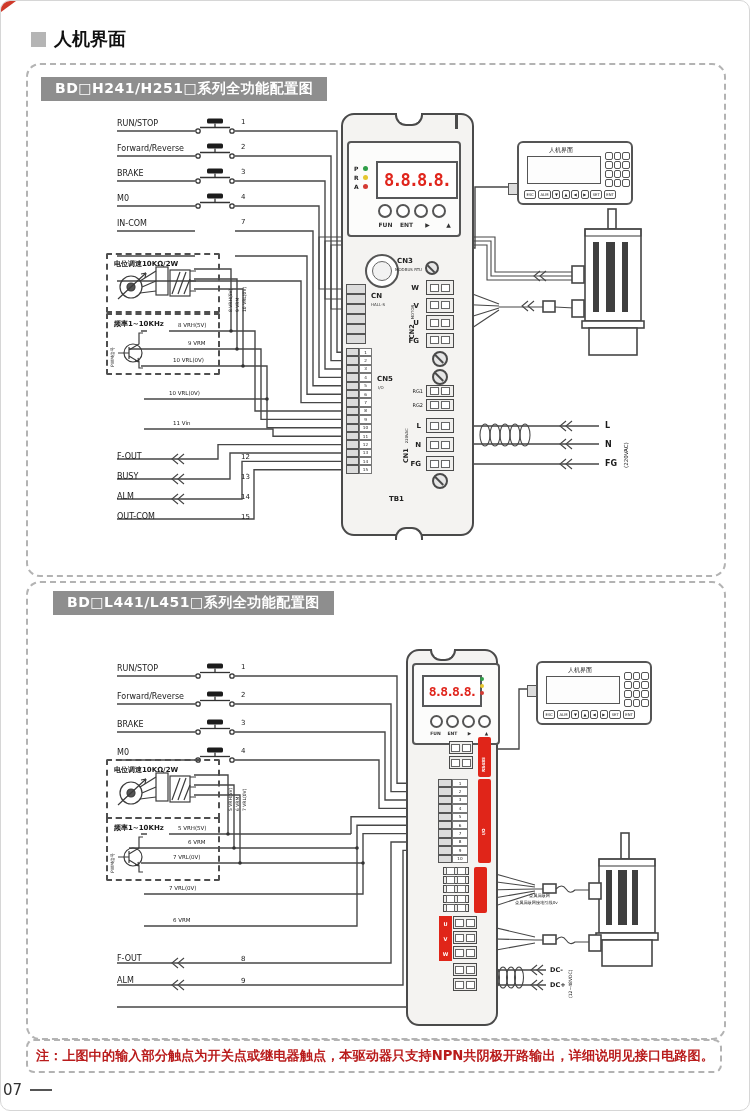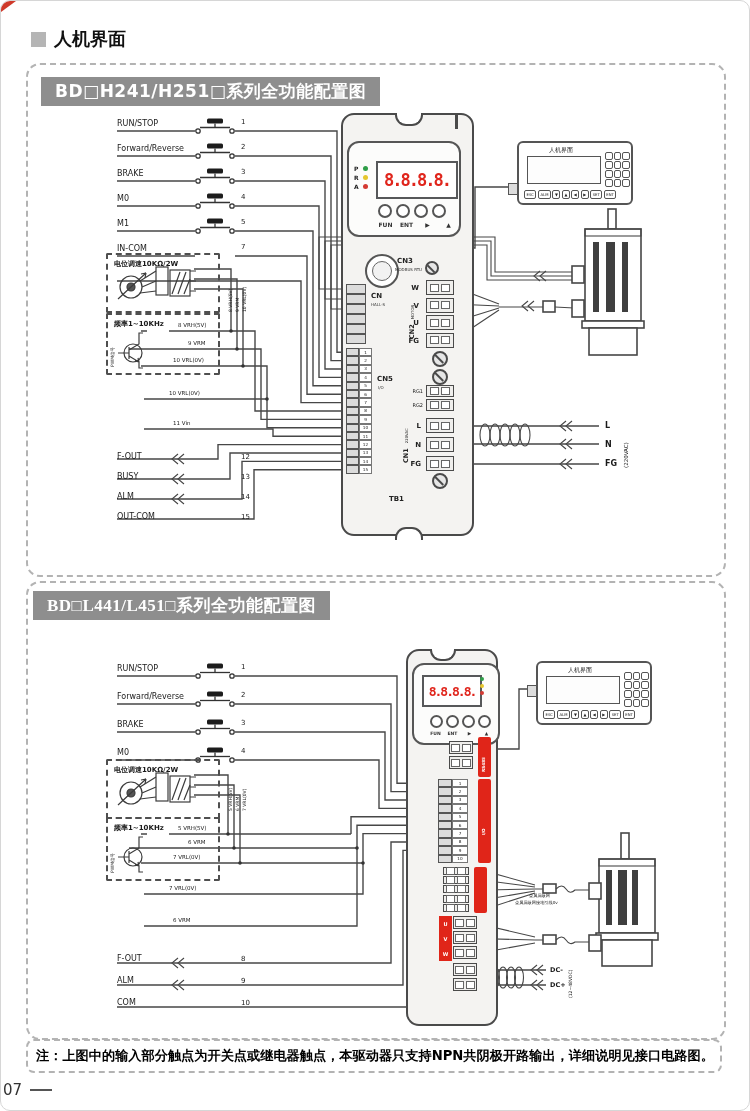--- a/index.html
+++ b/index.html
@@ -5,21 +5,21 @@
   html,body{margin:0;padding:0;background:#fff;}
   .page{position:relative;width:750px;height:1111px;background:#fff;overflow:hidden;
         font-family:"DejaVu Sans",sans-serif;color:#1a1a1a;border:1px solid #d6d6d6;border-radius:10px;box-sizing:border-box;}
   .abs{position:absolute;}
   
   .hdr-bullet{position:absolute;left:30px;top:31px;width:15px;height:15px;background:#b5b5b5;}
   .hdr-title{position:absolute;left:53px;top:26px;font-size:18px;font-weight:bold;color:#111;}
   .corner{position:absolute;left:0;top:0;width:0;height:0;border-top:11px solid #cf3a2b;border-right:15px solid transparent;}
   
   .panel-dashed{position:absolute;border:2px dashed #b3b3b3;border-radius:14px;}
-  .sec-title{position:absolute;background:#8e8e8e;color:#fff;font-weight:bold;font-size:17px;padding:3px 14px;letter-spacing:.5px;}
+  .sec-title{position:absolute;background:#8e8e8e;color:#fff;font-weight:bold;font-size:14px;padding:3px 14px;letter-spacing:.5px;}
   
   svg.wires{position:absolute;left:0;top:0;pointer-events:none;}
   .w{fill:none;stroke:#474747;stroke-width:1.4;}
   .wthin{fill:none;stroke:#474747;stroke-width:1.1;}
   .blk{fill:#3f3f3f;stroke:none;}
   .wh{fill:#fff;stroke:#474747;stroke-width:1.6;}
   .dot{fill:#333;stroke:none;}
   
   .inrow{position:relative;height:25px;}
   .inrow.h28{height:28px;}
@@ -33,21 +33,21 @@
   .optbox{position:absolute;border:2px dashed #4f4f4f;border-radius:2px;background:transparent;}
   .optbox .bt{position:absolute;left:6px;top:4px;font-size:7px;font-weight:bold;white-space:nowrap;}
   .optart{position:absolute;left:0;top:0;fill:none;stroke:#3c3c3c;stroke-width:1.2;}
   .vlab{position:absolute;transform-origin:0 0;transform:rotate(-90deg);font-size:4.5px;white-space:nowrap;color:#222;}
   .pinlab{position:absolute;font-size:5.5px;white-space:nowrap;color:#222;}
   
   .driver{position:absolute;border:2.5px solid #4a4a4a;border-radius:13px;background:#f4f3f1;box-sizing:border-box;}
   .notch{position:absolute;background:#fff;border:2.5px solid #4a4a4a;box-sizing:border-box;}
   .notch.top{border-top:none;border-radius:0 0 11px 11px;}
   .notch.bot{border-bottom:none;border-radius:11px 11px 0 0;}
-  .dpanel{position:absolute;border:2px solid #565656;border-radius:12px;background:#fcfcfb;}
+  .dpanel{position:absolute;border:2px solid #565656;border-radius:4px;background:#fcfcfb;}
   .ledrow{position:relative;height:9px;font-size:6px;font-weight:bold;}
   .ledrow .ll{position:absolute;left:0;top:0;}
   .leddot{position:absolute;left:9px;top:1px;width:5px;height:5px;border-radius:50%;}
   .disp{position:absolute;border:2px solid #57585a;background:#fff;display:flex;align-items:center;justify-content:center;}
   .digits{font-family:"DejaVu Sans Mono",monospace;font-weight:bold;color:#e0251c;letter-spacing:-2px;}
   .btncircle{position:absolute;width:14px;height:14px;border:2px solid #555;border-radius:50%;background:#fff;box-sizing:border-box;}
   .btnlabels{position:absolute;display:flex;}
   .btnlabels span{display:inline-block;width:21px;text-align:center;font-size:6px;font-weight:bold;color:#333;}
   .cn3circ{position:absolute;border:2px solid #555;border-radius:50%;background:#fff;}
   .cn3circ::before{content:"";position:absolute;left:5px;top:5px;right:5px;bottom:5px;border:1.5px solid #666;border-radius:50%;background:#f2f2f2;}
@@ -75,21 +75,21 @@
   .hmi{position:absolute;width:116px;height:64px;border:2px solid #555;border-radius:6px;background:#fff;box-sizing:border-box;}
   .hmi .t{position:absolute;left:30px;top:3px;font-size:6px;color:#222;}
   .hmi .lcd{position:absolute;left:8px;top:13px;width:72px;height:26px;border:1.5px solid #555;background:#fdfdfd;}
   .hmi .pad{position:absolute;left:86px;top:9px;width:25px;height:35px;display:grid;grid-template-columns:repeat(3,1fr);grid-auto-rows:1fr;gap:1px;}
   .hmi .pad div{border:1px solid #555;border-radius:2px;background:#fff;}
   .hmi .keys{position:absolute;left:5px;bottom:4px;display:flex;gap:1.5px;}
   .hmi .keys span{border:1px solid #555;border-radius:2px;font-size:3.8px;padding:1px 1.5px;color:#222;background:#fff;white-space:nowrap;}
   .hmi .stub{position:absolute;left:-11px;top:40px;width:10px;height:12px;border:1.5px solid #555;background:#ddd;box-sizing:border-box;}
   
   .notebox{position:absolute;border:2px dashed #b3b3b3;border-radius:8px;display:flex;align-items:center;padding:0 8px;box-sizing:border-box;}
-  .notetext{font-size:13.2px;font-weight:bold;color:#000000;white-space:nowrap;}
+  .notetext{font-size:13.2px;font-weight:bold;color:#b91c1c;white-space:nowrap;}
   .pageno{position:absolute;left:2px;top:1080px;display:flex;align-items:center;gap:8px;font-size:15px;color:#333;}
   .pageno .dash{width:22px;height:2px;background:#555;}
   .shield{position:absolute;font-size:4.2px;color:#222;white-space:nowrap;}
 </style>
 </head>
 <body>
 
 <div class="page">
 
   <svg class="wires" width="750" height="1111">
@@ -204,21 +204,21 @@
       <rect class="wh" x="588" y="934" width="12" height="16"></rect>
   </svg>
 
   <div class="corner"></div>
   <div class="hdr-bullet"></div>
   <div class="hdr-title">人机界面</div>
 
   <div class="panel-dashed" style="left:25px;top:62px;width:696px;height:510px;"></div>
   <div class="sec-title" style="left:40px;top:76px;">BD□H241/H251□系列全功能配置图</div>
   <div class="panel-dashed" style="left:25px;top:580px;width:696px;height:455px;"></div>
-  <div class="sec-title" style="left:32px;top:590px;font-family:Liberation Serif, serif;">BD□L441/L451□系列全功能配置图</div>
+  <div class="sec-title" style="left:52px;top:590px;">BD□L441/L451□系列全功能配置图</div>
 
   <div class="abs d1in" style="left:110px;top:117px;width:160px;">
     <div class="inrow">
         <span class="lbl">RUN/STOP</span>
         <svg class="sw" viewBox="0 0 40 18" width="40" height="18">
           <circle cx="3" cy="14" r="2.2"></circle>
           <circle cx="37" cy="14" r="2.2"></circle>
           <line x1="5" y1="10.5" x2="35" y2="10.5"></line>
           <rect x="12" y="1.5" width="16" height="5" rx="1.5" fill="#1c1c1c" stroke="none"></rect>
           <line x1="20" y1="6.5" x2="20" y2="10.5"></line>
@@ -250,31 +250,20 @@
       <div class="inrow">
         <span class="lbl">M0</span>
         <svg class="sw" viewBox="0 0 40 18" width="40" height="18">
           <circle cx="3" cy="14" r="2.2"></circle>
           <circle cx="37" cy="14" r="2.2"></circle>
           <line x1="5" y1="10.5" x2="35" y2="10.5"></line>
           <rect x="12" y="1.5" width="16" height="5" rx="1.5" fill="#1c1c1c" stroke="none"></rect>
           <line x1="20" y1="6.5" x2="20" y2="10.5"></line>
         </svg>
         <span class="pin">4</span>
-      </div>
-      <div class="inrow">
-        <span class="lbl">M1</span>
-        <svg class="sw" viewBox="0 0 40 18" width="40" height="18">
-          <circle cx="3" cy="14" r="2.2"></circle>
-          <circle cx="37" cy="14" r="2.2"></circle>
-          <line x1="5" y1="10.5" x2="35" y2="10.5"></line>
-          <rect x="12" y="1.5" width="16" height="5" rx="1.5" fill="#1c1c1c" stroke="none"></rect>
-          <line x1="20" y1="6.5" x2="20" y2="10.5"></line>
-        </svg>
-        <span class="pin">5</span>
       </div>
       <div class="inrow">
         <span class="lbl">IN-COM</span>
 
         <span class="pin">7</span>
       </div>
   </div>
 
   <div class="optbox" style="left:105px;top:252px;width:110px;height:56px;">
     <span class="bt">电位调速10KΩ/2W</span>
@@ -606,24 +595,20 @@
 
   <div class="abs" style="left:110px;top:952px;width:160px;">
     <div class="outrow h22">
         <span class="lbl">F-OUT</span>
         <span class="pin" style="top:2px;">8</span>
       </div>
       <div class="outrow h22">
         <span class="lbl">ALM</span>
         <span class="pin" style="top:2px;">9</span>
       </div>
-      <div class="outrow h22">
-        <span class="lbl">COM</span>
-        <span class="pin" style="top:2px;">10</span>
-      </div>
   </div>
 
   <div class="driver" style="left:405px;top:648px;width:92px;height:377px;">
     <div class="notch top" style="left:22px;top:-2px;width:26px;height:12px;"></div>
     <div class="dpanel" style="left:4px;top:12px;width:84px;height:78px;">
       <div class="disp" style="left:8px;top:10px;width:56px;height:28px;">
         <span class="digits" style="font-size:13px;">8.8.8.8.</span>
       </div>
       <div class="abs" style="left:66px;top:12px;width:4px;height:4px;border-radius:50%;background:#2f9e48;"></div>
       <div class="abs" style="left:66px;top:19px;width:4px;height:4px;border-radius:50%;background:#e6c62e;"></div>

